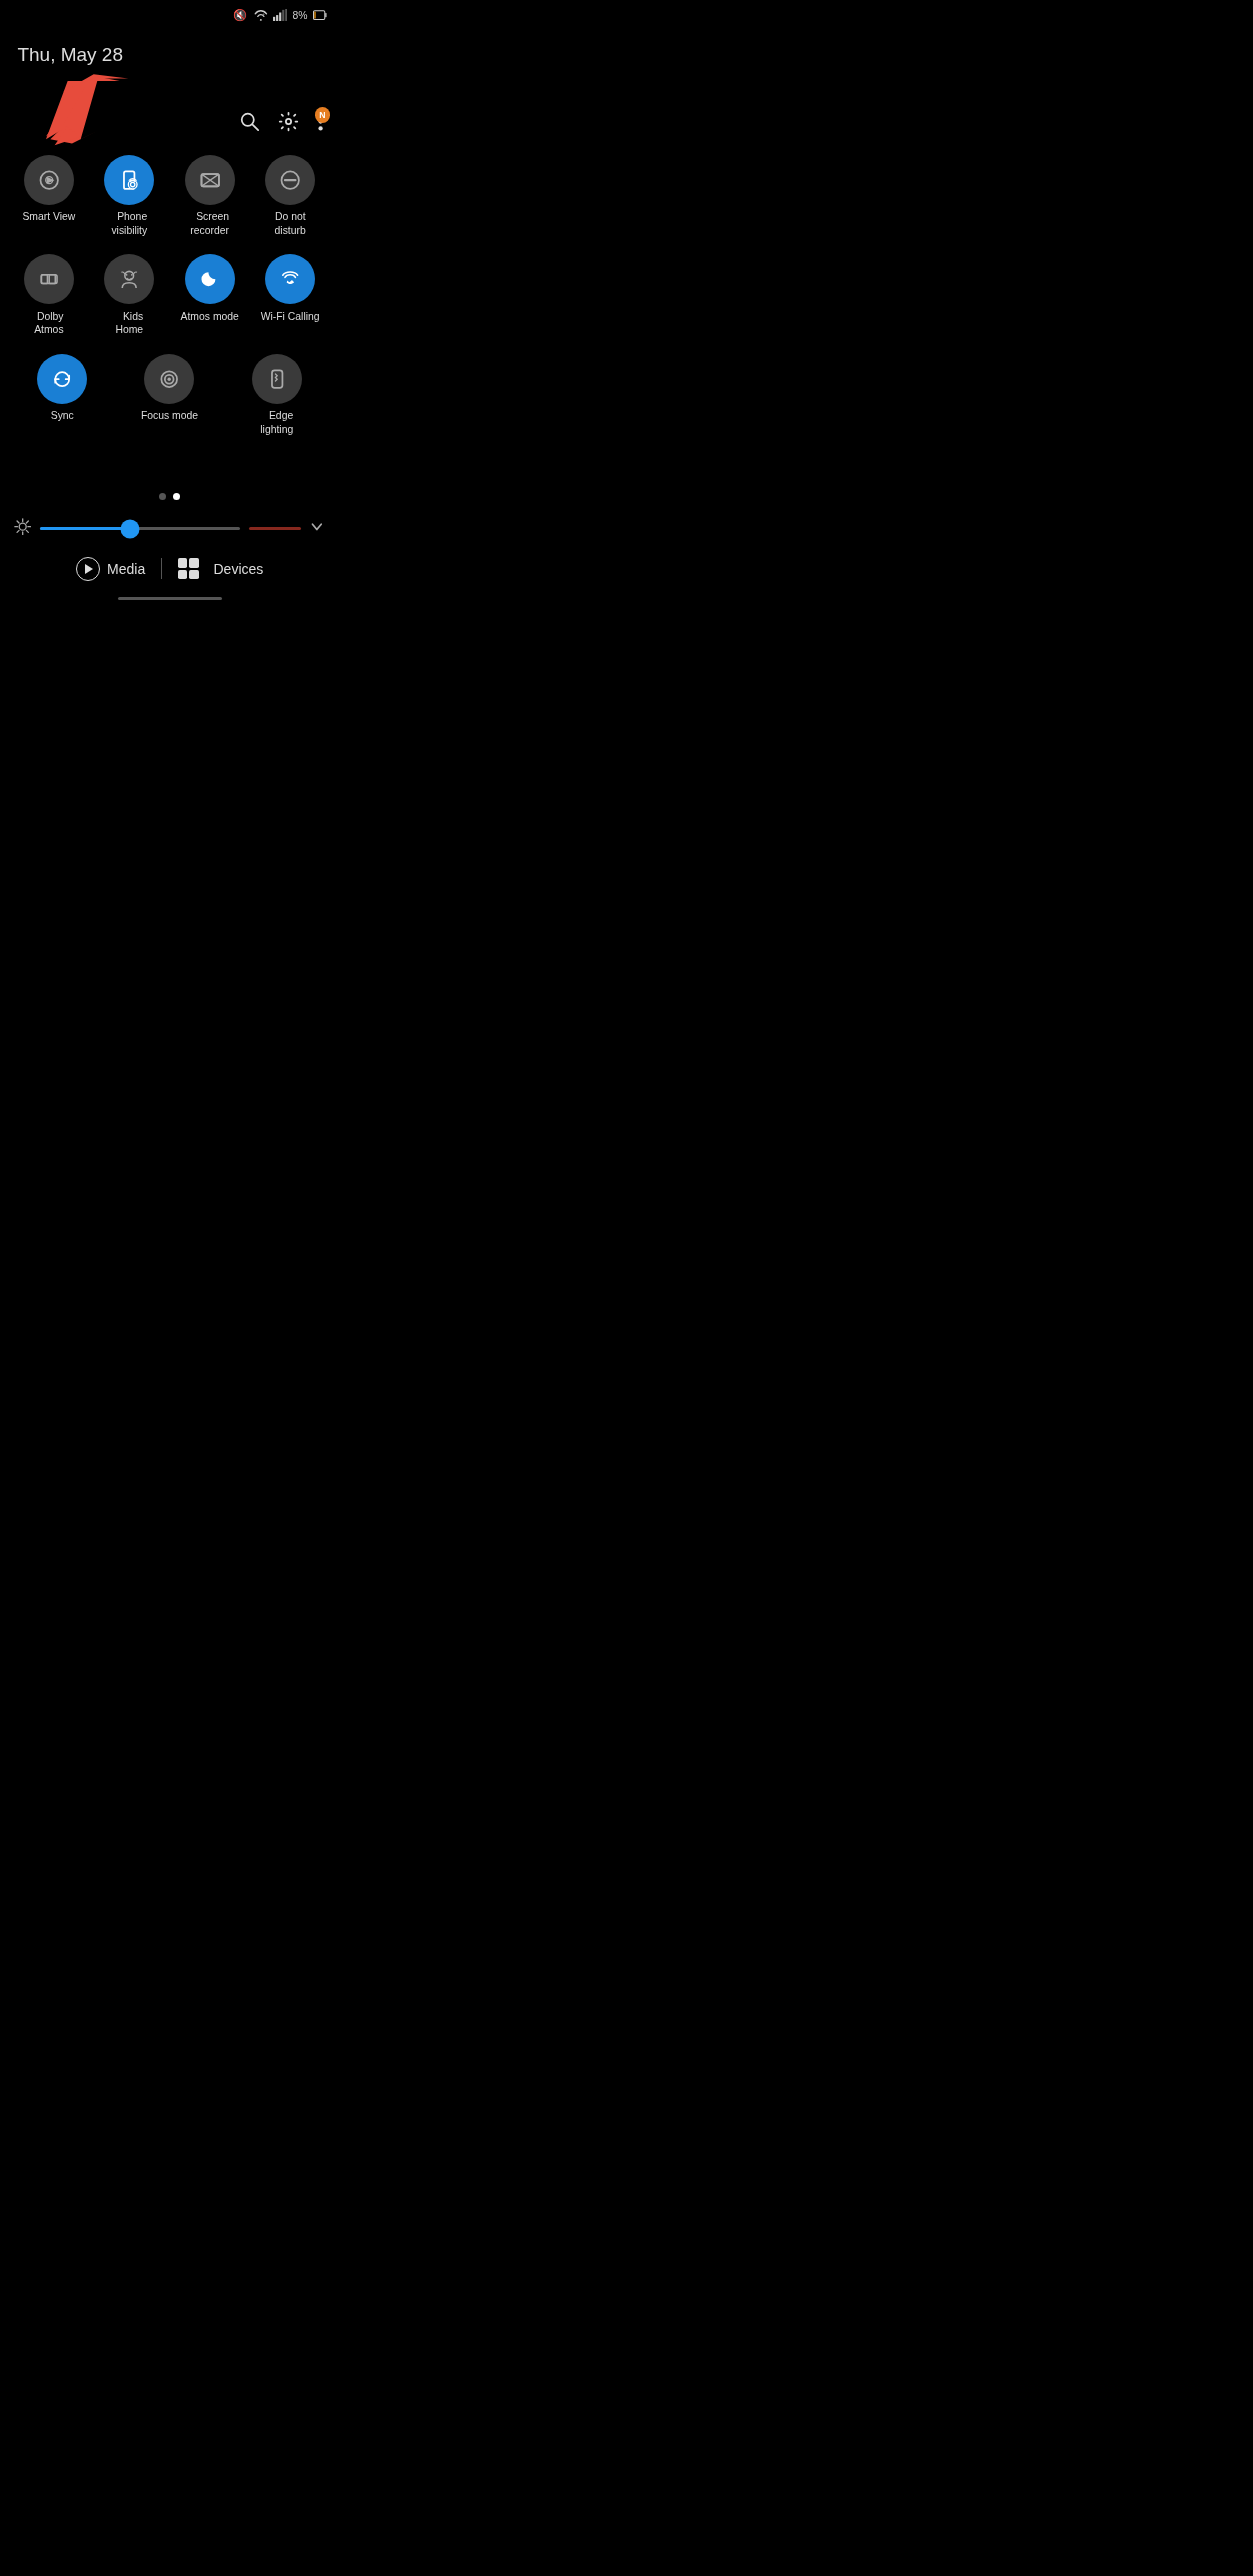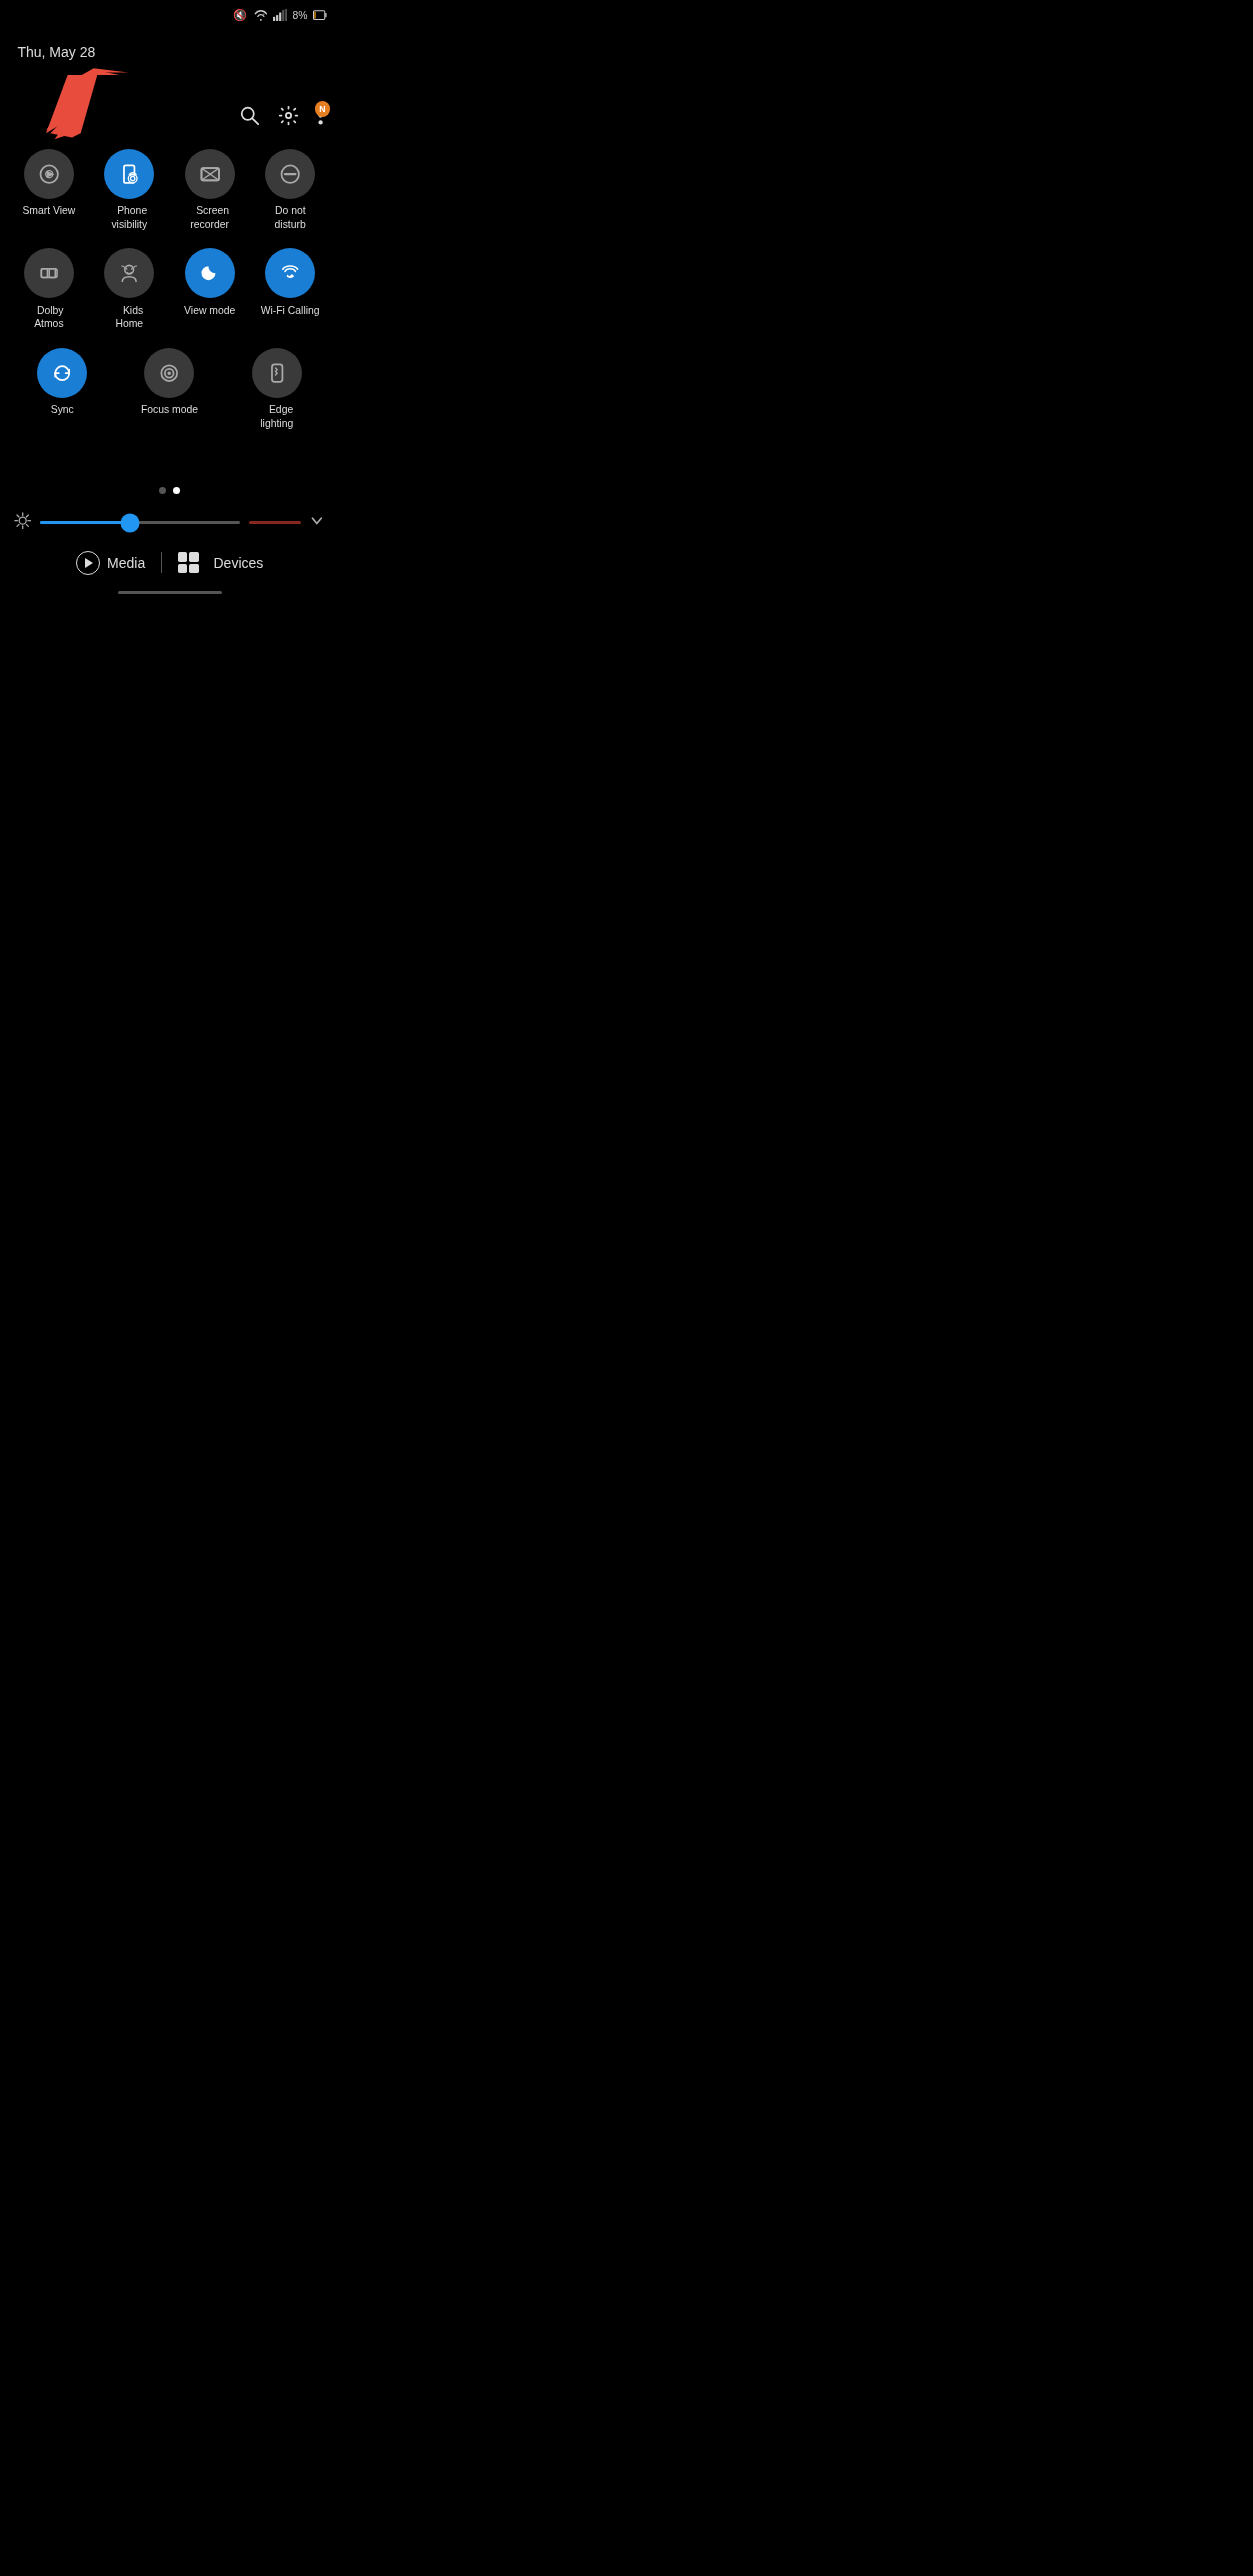--- a/index.html
+++ b/index.html
@@ -31,21 +31,21 @@
 
     .clock-section {
       padding: 15.7px 17.4px 8.7px;
     }
     .clock-time {
       font-size: 50px;
       font-weight: 300;
       line-height: 1.1;
     }
     .clock-date {
-      font-size: 14px;
+      font-size: 19px;
       font-weight: 400;
       color: #ddd;
       margin-top: 1.7px;
     }
 
     .arrow-container {
       position: relative;
       height: 78px;
       margin-left: 17.4px;
     }
@@ -392,21 +392,21 @@
     </div>
     <span class="tile-label">Kids<br>Home</span>
   </div>
 
   <div class="tile">
     <div class="tile-icon-wrap active">
       <svg width="24.4" height="24.4" viewBox="0 0 28 28" fill="none">
         <path d="M20 14A8 8 0 1 1 12 6C12 10.4 15.6 14 20 14Z" fill="white"></path>
       </svg>
     </div>
-    <span class="tile-label">View mode</span>
+    <span class="tile-label">Atmos mode</span>
   </div>
 
   <div class="tile">
     <div class="tile-icon-wrap active">
       <svg width="24.4" height="24.4" viewBox="0 0 28 28" fill="none">
         <path d="M8 12 C10 8 18 8 20 12" stroke="white" stroke-width="1.8" fill="none" stroke-linecap="round"></path>
         <path d="M5.5 9.5 C8.5 4.5 19.5 4.5 22.5 9.5" stroke="white" stroke-width="1.8" fill="none" stroke-linecap="round"></path>
         <path d="M10 16.5 C12 13.5 16 13.5 18 16.5" fill="none"></path>
 
         <path d="M10 18 L10.5 15.5 L13 17.5 C13 17.5 15 16 16 15 L18.5 17.5 C18.5 17.5 17 19 15 19.5 C13 20 11 18.5 10 18Z" fill="white"></path>

